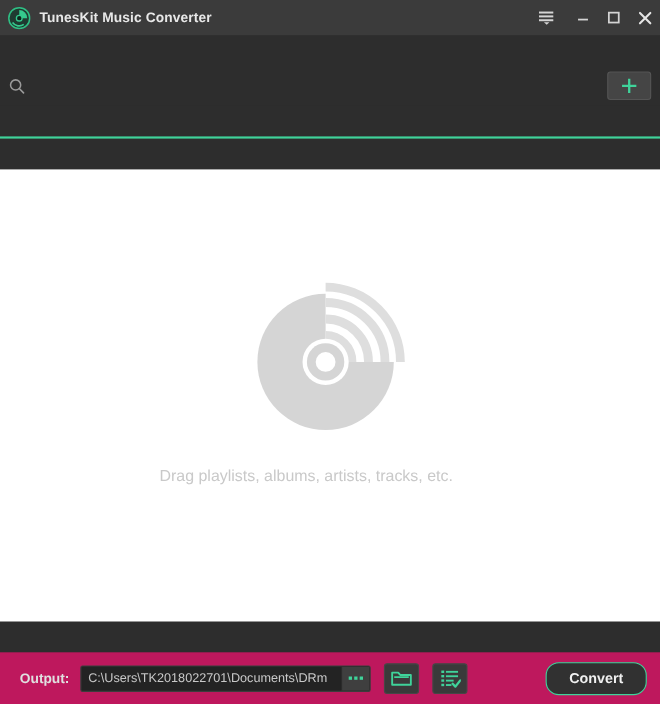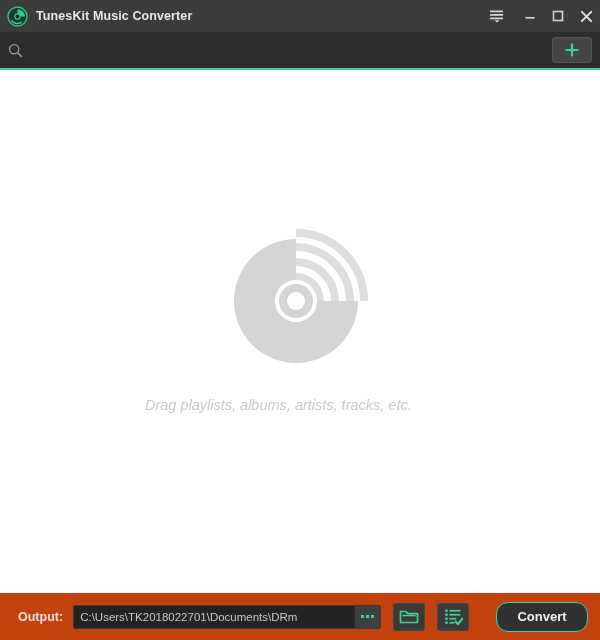--- a/index.html
+++ b/index.html
@@ -7,20 +7,21 @@
     width: 600px; height: 640px;
     font-family: "Liberation Sans", sans-serif;
     overflow: hidden;
     background: #2d2d2d;
   }
   .app {
     width: 600px; height: 640px;
     display: flex; flex-direction: column;
     background: #2d2d2d;
     position: relative;
+    gap: 28px;
   }
 
   
   .titlebar {
     height: 32px;
     background: #3b3b3b;
     display: flex; align-items: center;
     flex: 0 0 32px;
     padding-left: 6px;
   }
@@ -106,41 +107,40 @@
     margin-top: -26px;
   }
   .disc-art { width: 140px; height: 150px; }
   .hint-text {
     margin-top: 24px;
     color: #c9c9c9;
     font-size: 14.5px;
     line-height: 21px;
     width: 310px;
     text-align: left;
-    font-style: italic;
   }
 
   
   .bottombar {
     height: 47px;
     flex: 0 0 47px;
-    background: #c2410c;
+    background: #be185d;
     display: flex; align-items: center;
     padding: 0 12px 0 18px;
     justify-content: flex-end;
   }
   .output-label {
     color: #e0e0e0;
     font-size: 12.5px;
     font-weight: bold;
     margin-right: 10px;
     white-space: nowrap;
   }
   .path-box {
-    width: 308px; height: 24px;
+    width: 264px; height: 24px;
     background: #232323;
     border: 1px solid #3c3c3c;
     border-radius: 2px;
     display: flex; align-items: center;
     overflow: hidden;
   }
   .path-text {
     flex: 1 1 auto;
     color: #c8c8c8;
     font-size: 11.5px;

